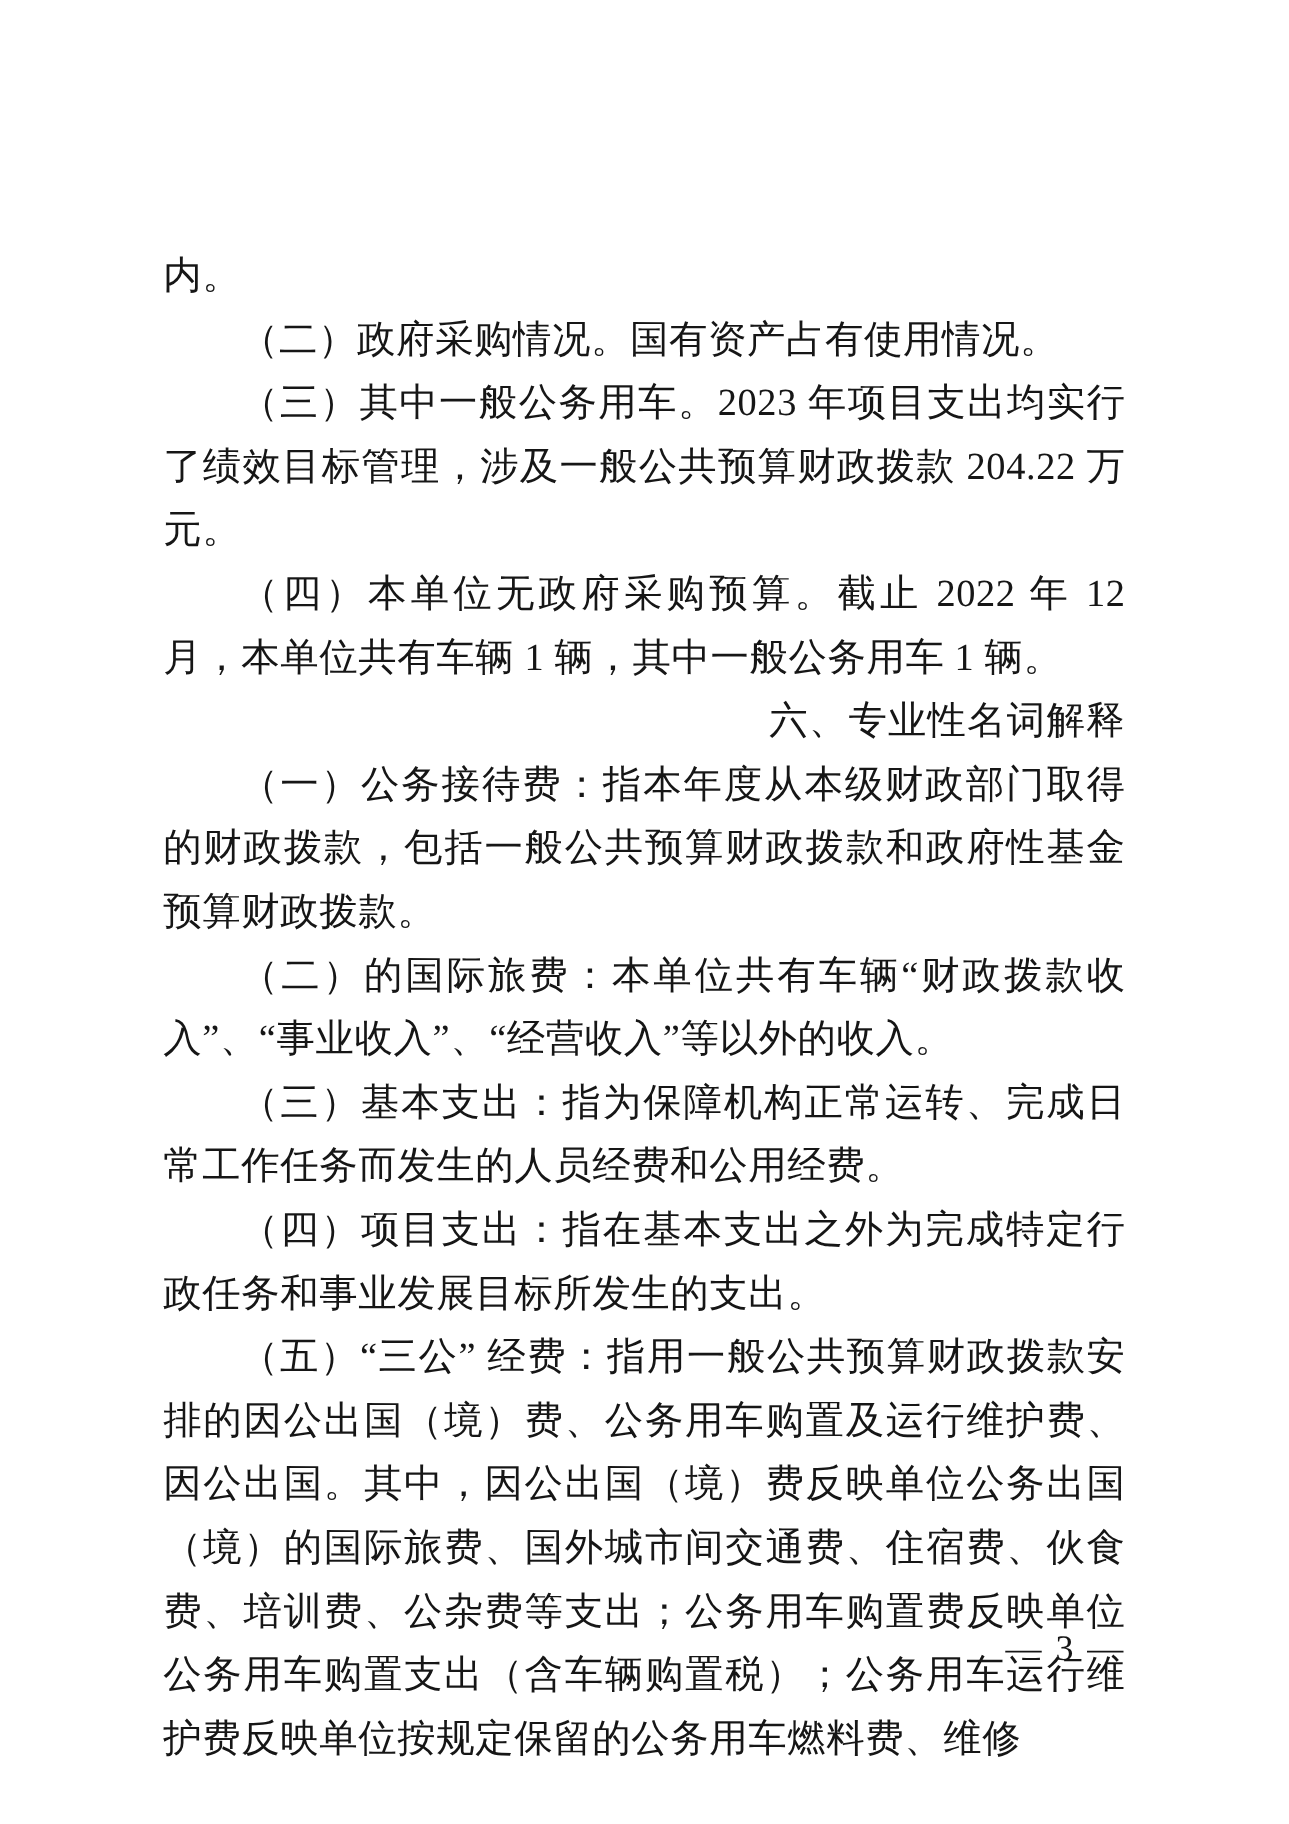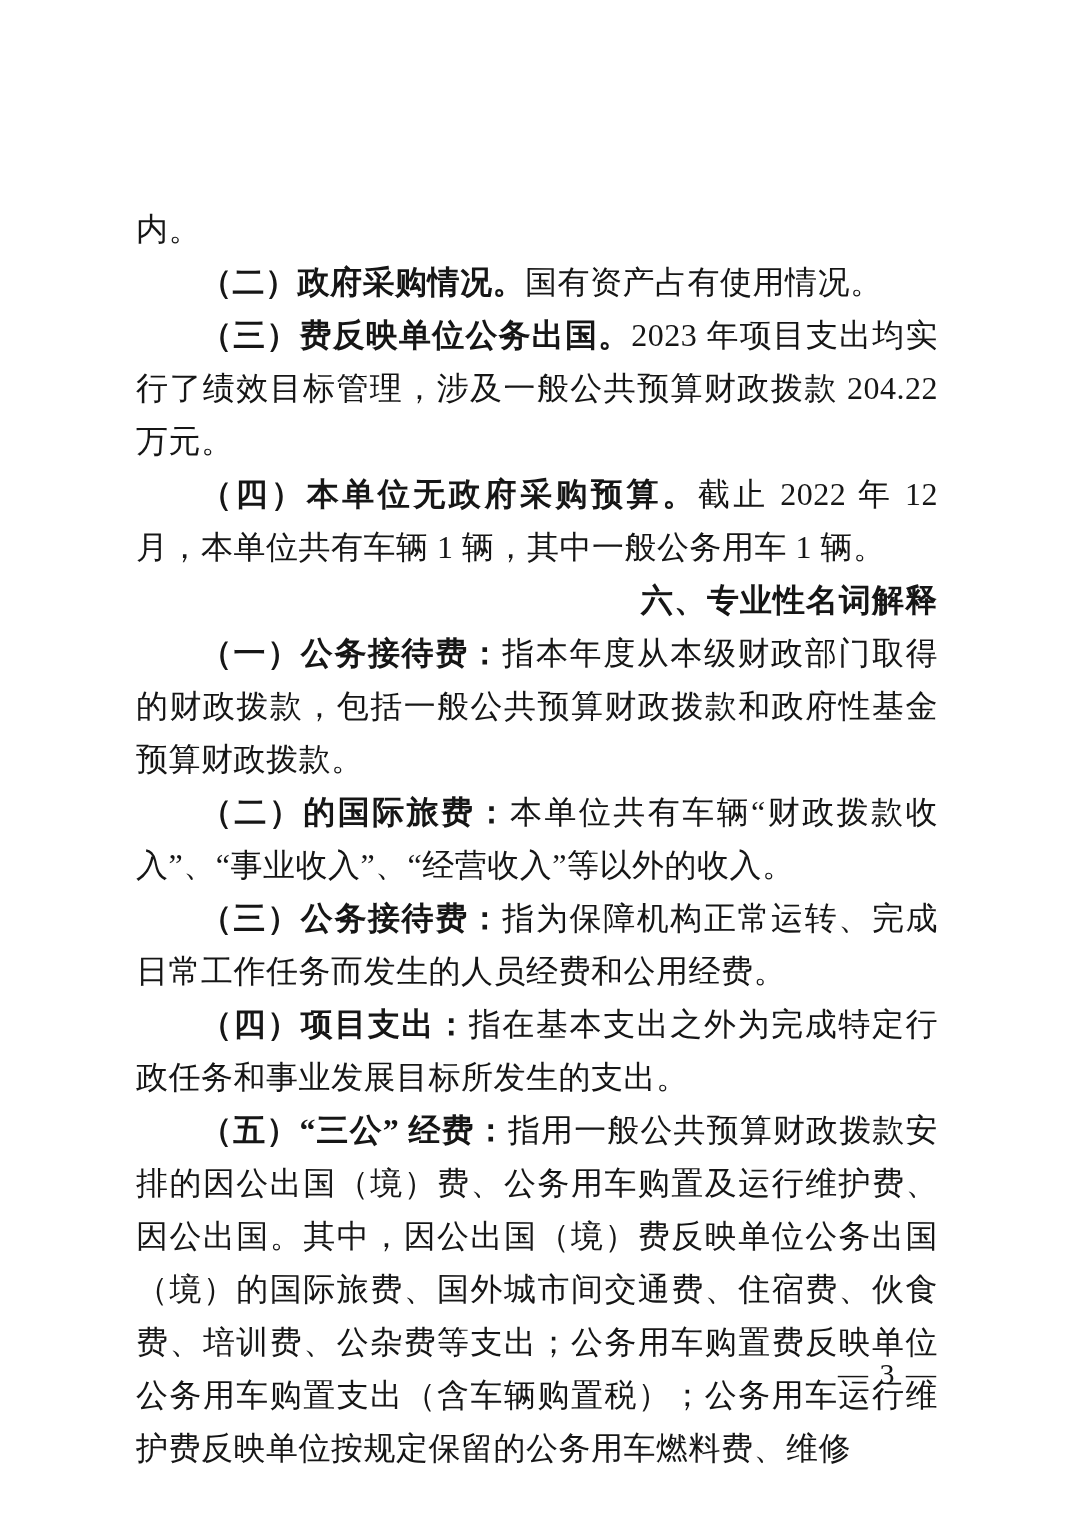--- a/index.html
+++ b/index.html
@@ -34,43 +34,43 @@
   .content p.indent {
     text-indent: 64px;
   }
   .content p.heading {
     font-family: "DejaVu Sans", "Liberation Sans", sans-serif;
     font-weight: 700;
     text-align: right;
     letter-spacing: 1px;
   }
   .content .term {
-    font-weight: 700;
+    font-weight: 400;
   }
   .footer-pagenum {
     position: absolute;
     top: 1354px;
     right: 136px;
     font-size: 30px;
     line-height: 40px;
     color: #161616;
     font-family: "Liberation Serif", "DejaVu Serif", serif;
     letter-spacing: 2px;
   }
 </style>
 </head>
 <body>
 
 <div class="page">
   <div class="content">
       <p class=""><span>内。</span></p>
       <p class="indent "><span class="term">（二）政府采购情况。</span><span>国有资产占有使用情况。</span></p>
-      <p class="indent "><span class="term">（三）费反映单位公务出国。</span><span>2023 年项目支出均实行了绩效目标管理，涉及一般公共预算财政拨款 204.22 万元。</span></p>
+      <p class="indent "><span class="term">（三）其中一般公务用车。</span><span>2023 年项目支出均实行了绩效目标管理，涉及一般公共预算财政拨款 204.22 万元。</span></p>
       <p class="indent "><span class="term">（四）本单位无政府采购预算。</span><span>截止 2022 年 12 月，本单位共有车辆 1 辆，其中一般公务用车 1 辆。</span></p>
       <p class="indent heading"><span class="term">六、专业性名词解释</span></p>
       <p class="indent "><span class="term">（一）公务接待费：</span><span>指本年度从本级财政部门取得的财政拨款，包括一般公共预算财政拨款和政府性基金预算财政拨款。</span></p>
       <p class="indent "><span class="term">（二）的国际旅费：</span><span>本单位共有车辆“财政拨款收入”、“事业收入”、“经营收入”等以外的收入。</span></p>
-      <p class="indent "><span class="term">（三）公务接待费：</span><span>指为保障机构正常运转、完成日常工作任务而发生的人员经费和公用经费。</span></p>
+      <p class="indent "><span class="term">（三）基本支出：</span><span>指为保障机构正常运转、完成日常工作任务而发生的人员经费和公用经费。</span></p>
       <p class="indent "><span class="term">（四）项目支出：</span><span>指在基本支出之外为完成特定行政任务和事业发展目标所发生的支出。</span></p>
       <p class="indent "><span class="term">（五）“三公” 经费：</span><span>指用一般公共预算财政拨款安排的因公出国（境）费、公务用车购置及运行维护费、因公出国。其中，因公出国（境）费反映单位公务出国（境）的国际旅费、国外城市间交通费、住宿费、伙食费、培训费、公杂费等支出；公务用车购置费反映单位公务用车购置支出（含车辆购置税）；公务用车运行维护费反映单位按规定保留的公务用车燃料费、维修</span></p>
     </div>
   <div class="footer-pagenum">— 3 —</div>
 </div>
 
 </body></html>

